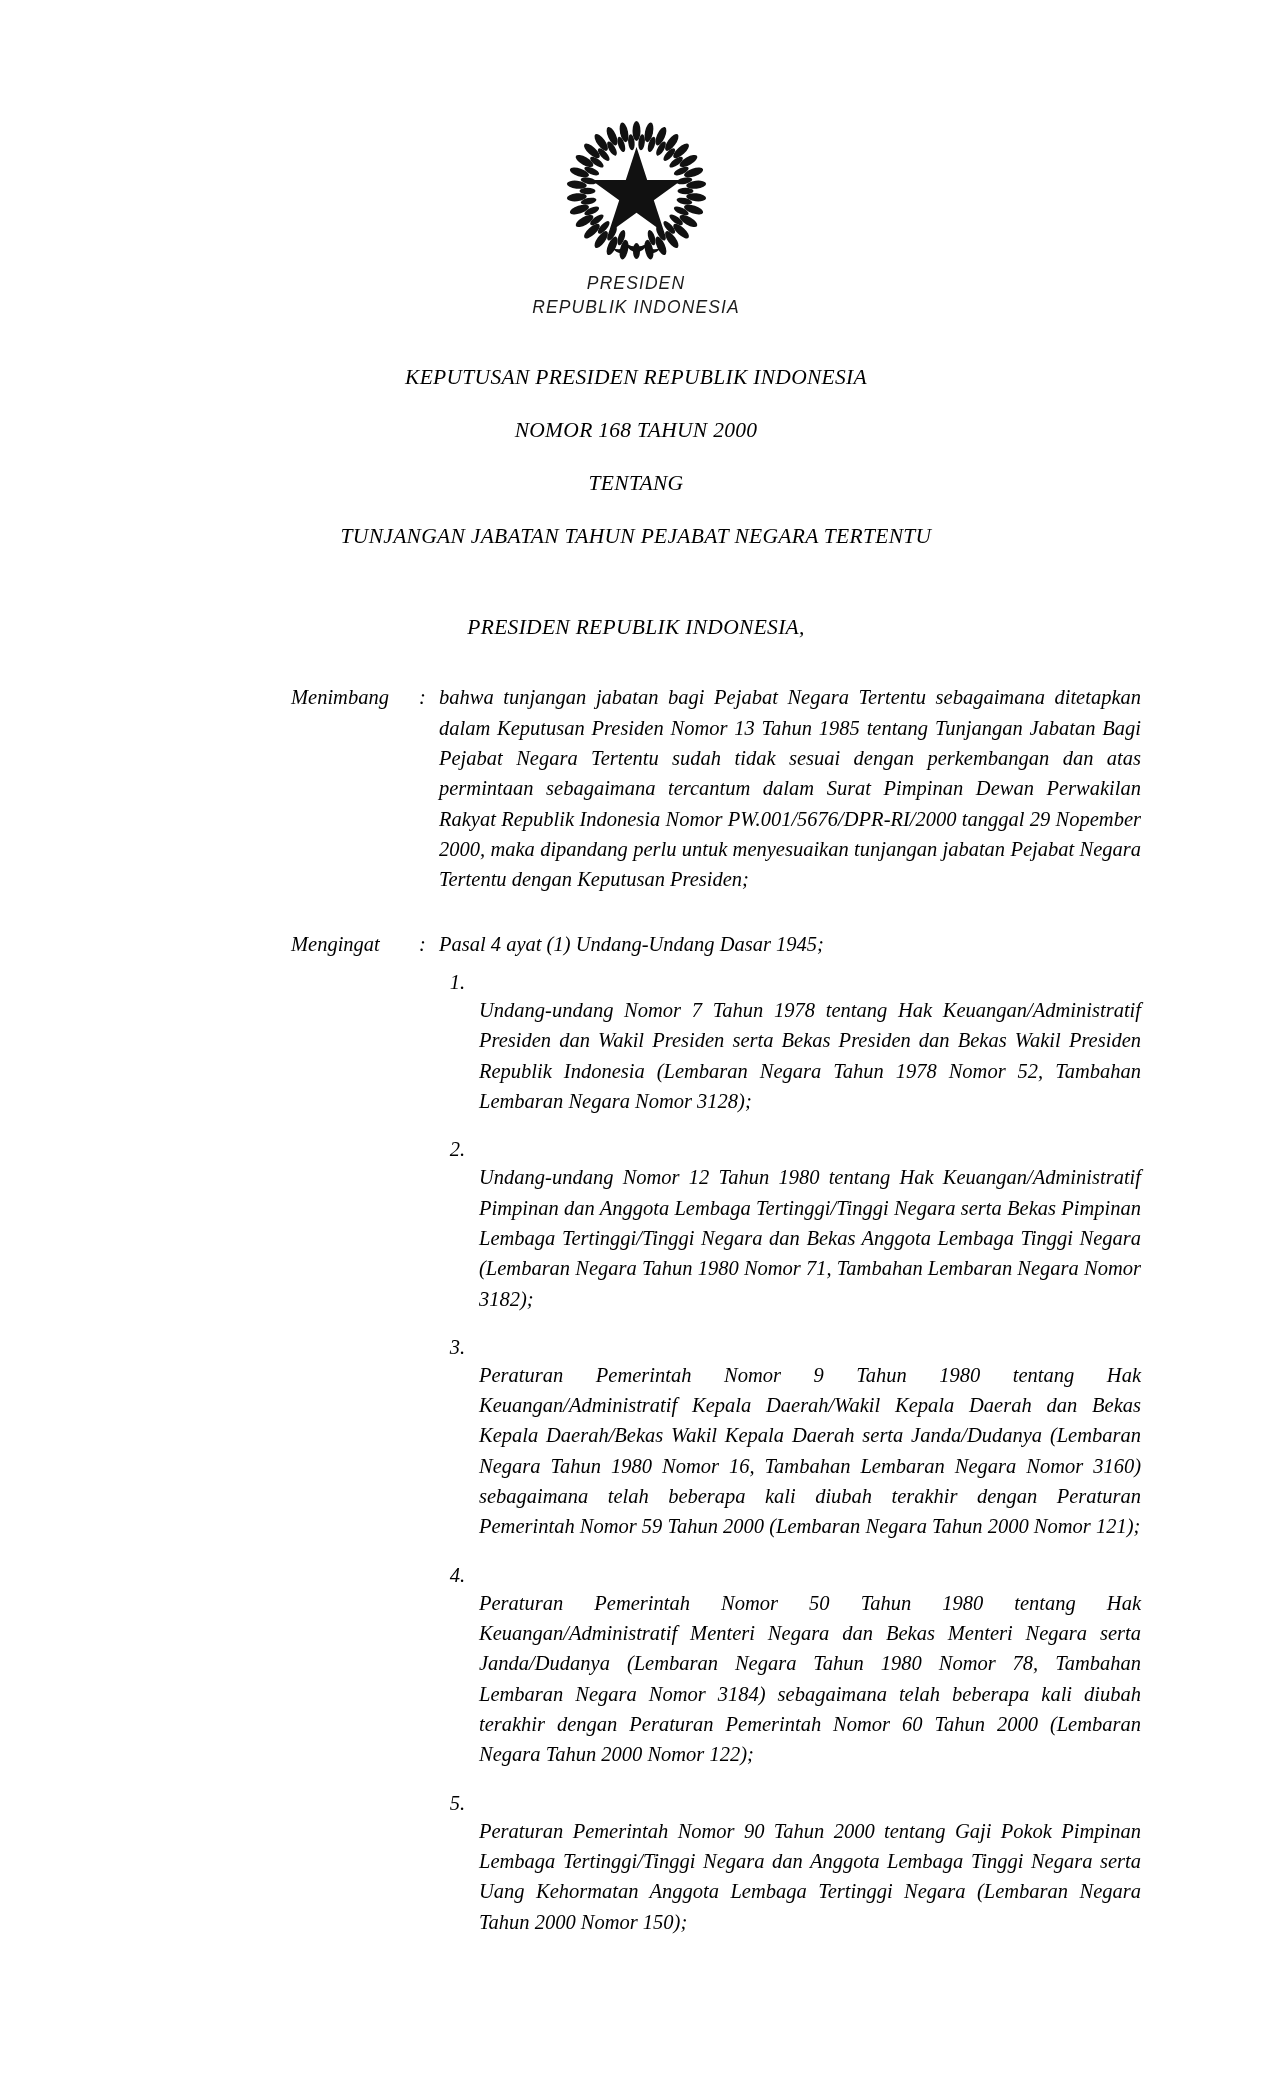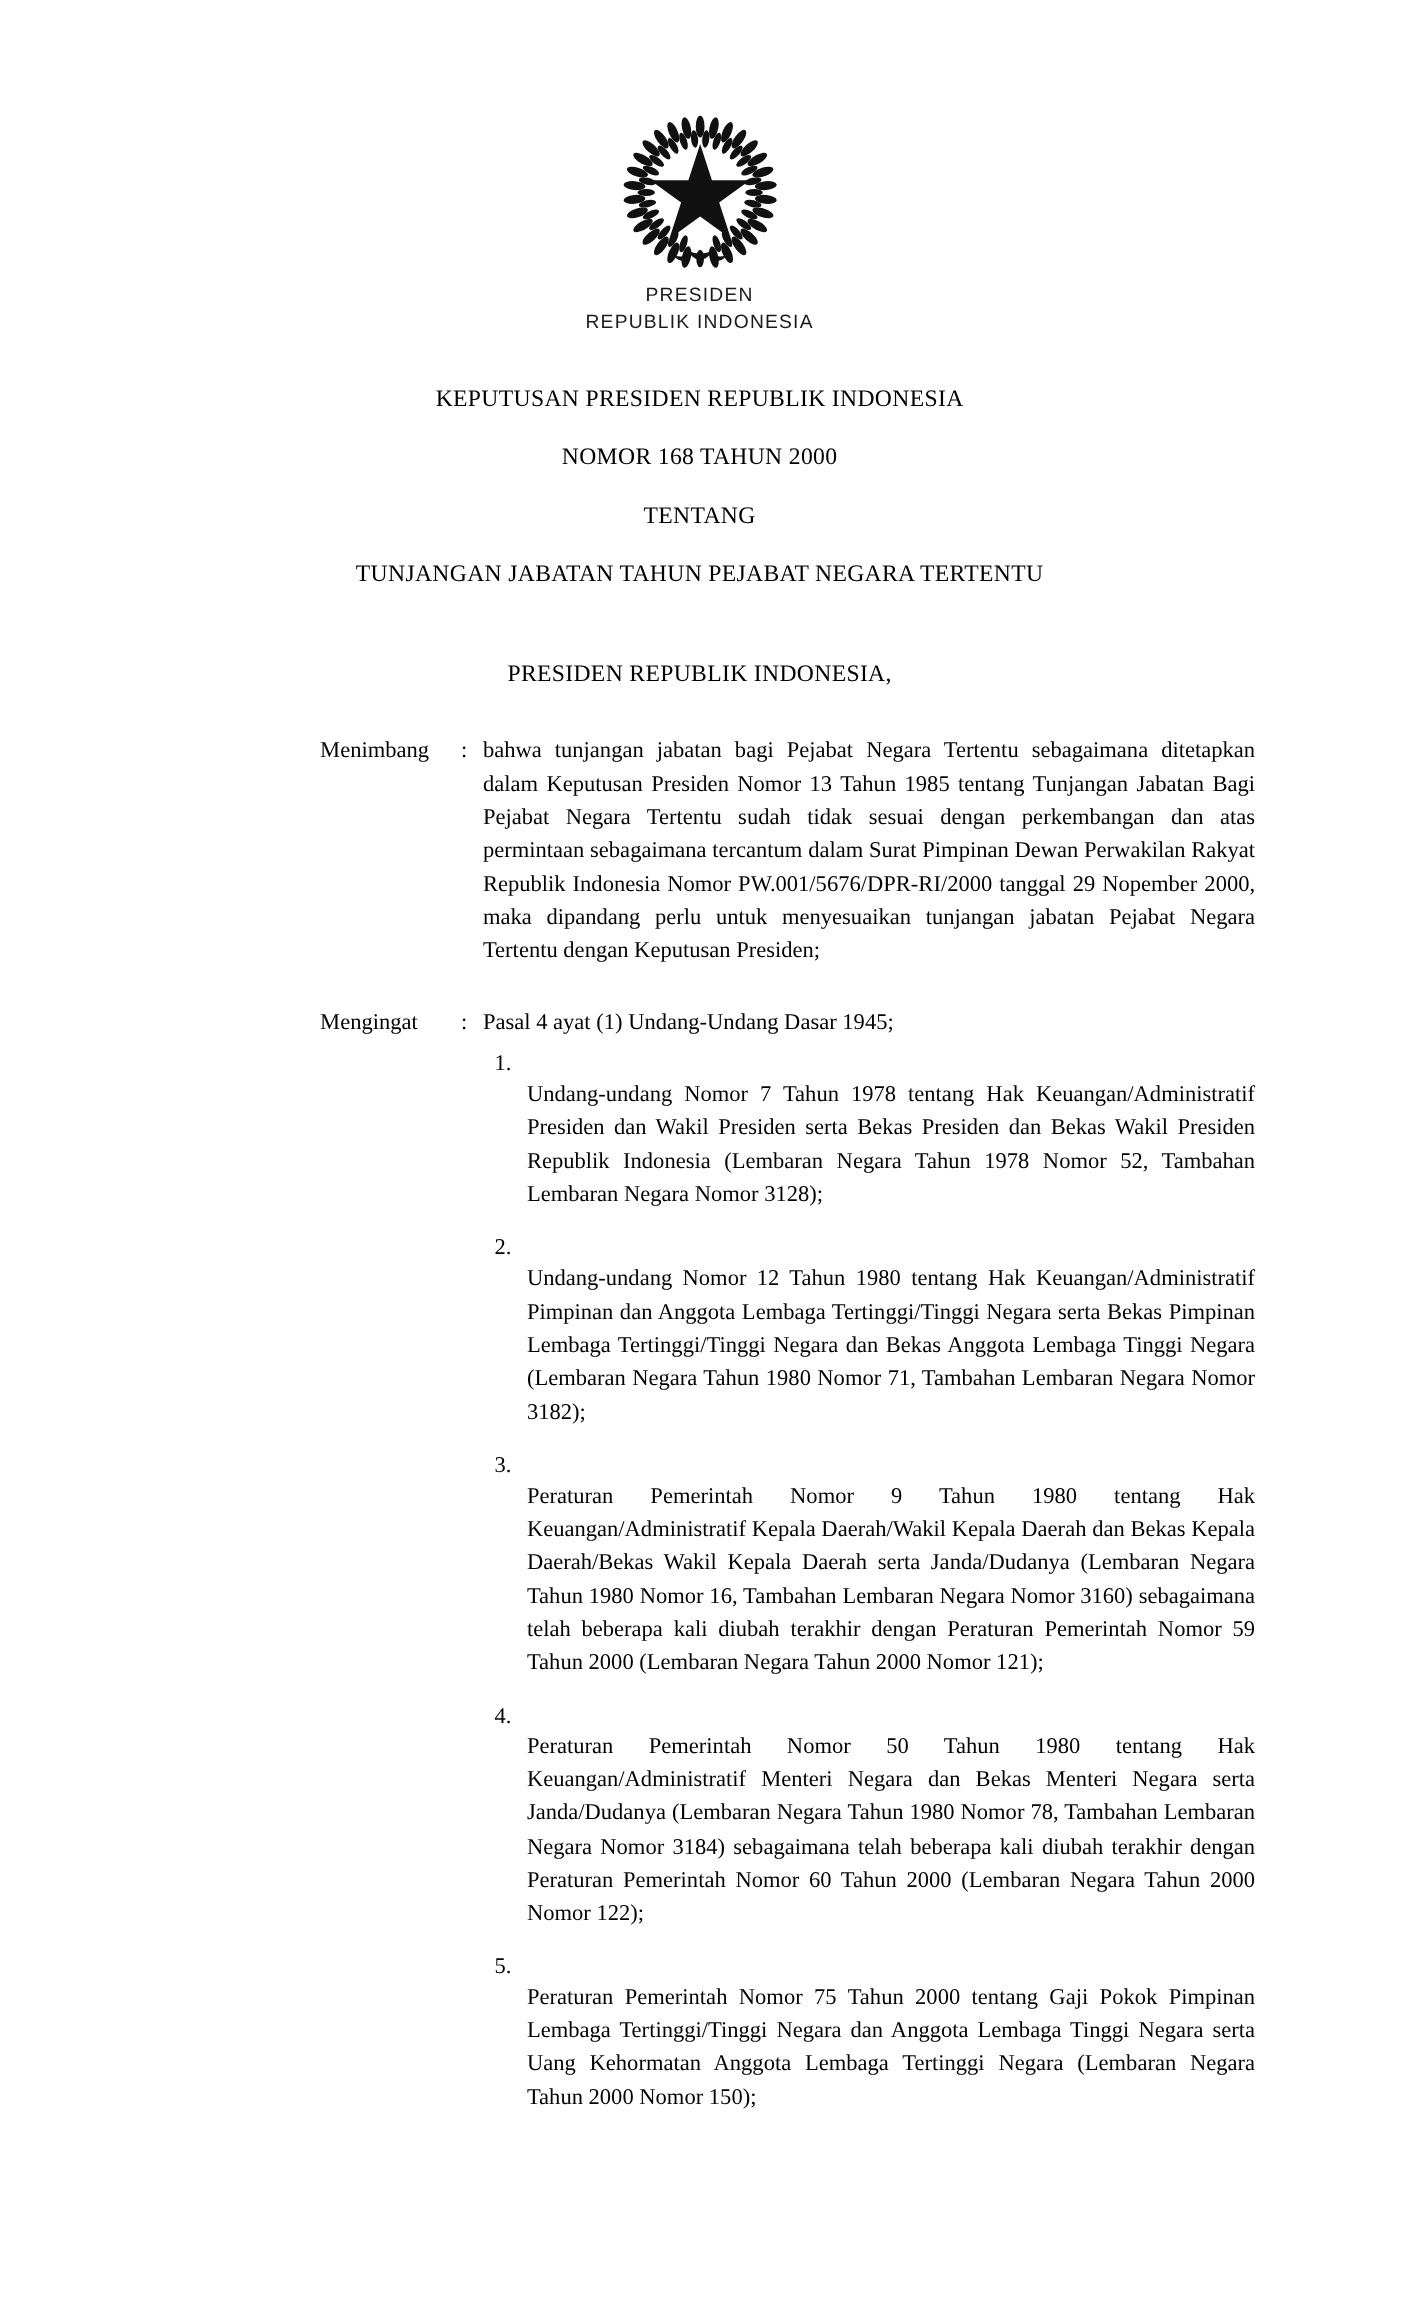--- a/index.html
+++ b/index.html
@@ -12,22 +12,23 @@
     height: 2100px;
     font-family: "Liberation Serif", serif;
     color: #000000;
     position: relative;
     overflow: hidden;
   }
   .page {
     width: 1272px;
     height: 2100px;
     box-sizing: border-box;
-    padding: 0;
+    padding: 16px;
     position: relative;
+    font-style: italic;
   }
   
   .emblem-wrap {
     width: 100%;
     text-align: center;
     padding-top: 105px;
   }
   .emblem {
     display: inline-block;
     width: 165px;
@@ -367,20 +368,20 @@
           <li>
             <span class="li-num">3.</span>
             <span class="li-text">Peraturan Pemerintah Nomor 9 Tahun 1980 tentang Hak Keuangan/Administratif Kepala Daerah/Wakil Kepala Daerah dan Bekas Kepala Daerah/Bekas Wakil Kepala Daerah serta Janda/Dudanya (Lembaran Negara Tahun 1980 Nomor 16, Tambahan Lembaran Negara Nomor 3160) sebagaimana telah beberapa kali diubah terakhir dengan Peraturan Pemerintah Nomor 59 Tahun 2000 (Lembaran Negara Tahun 2000 Nomor 121);</span>
           </li>
           <li>
             <span class="li-num">4.</span>
             <span class="li-text">Peraturan Pemerintah Nomor 50 Tahun 1980 tentang Hak Keuangan/Administratif Menteri Negara dan Bekas Menteri Negara serta Janda/Dudanya (Lembaran Negara Tahun 1980 Nomor 78, Tambahan Lembaran Negara Nomor 3184) sebagaimana telah beberapa kali diubah terakhir dengan Peraturan Pemerintah Nomor 60 Tahun 2000 (Lembaran Negara Tahun 2000 Nomor 122);</span>
           </li>
           <li>
             <span class="li-num">5.</span>
-            <span class="li-text">Peraturan Pemerintah Nomor 75 Tahun 2000 tentang Gaji Pokok Pimpinan Lembaga Tertinggi/Tinggi Negara dan Anggota Lembaga Tinggi Negara serta Uang Kehormatan Anggota Lembaga Tertinggi Negara (Lembaran Negara Tahun 2000 Nomor 150);</span>
+            <span class="li-text">Peraturan Pemerintah Nomor 90 Tahun 2000 tentang Gaji Pokok Pimpinan Lembaga Tertinggi/Tinggi Negara dan Anggota Lembaga Tinggi Negara serta Uang Kehormatan Anggota Lembaga Tertinggi Negara (Lembaran Negara Tahun 2000 Nomor 150);</span>
           </li>
         </ol>
       </div>
     </div>
 
   </div>
 </div>
 
 </body></html>

